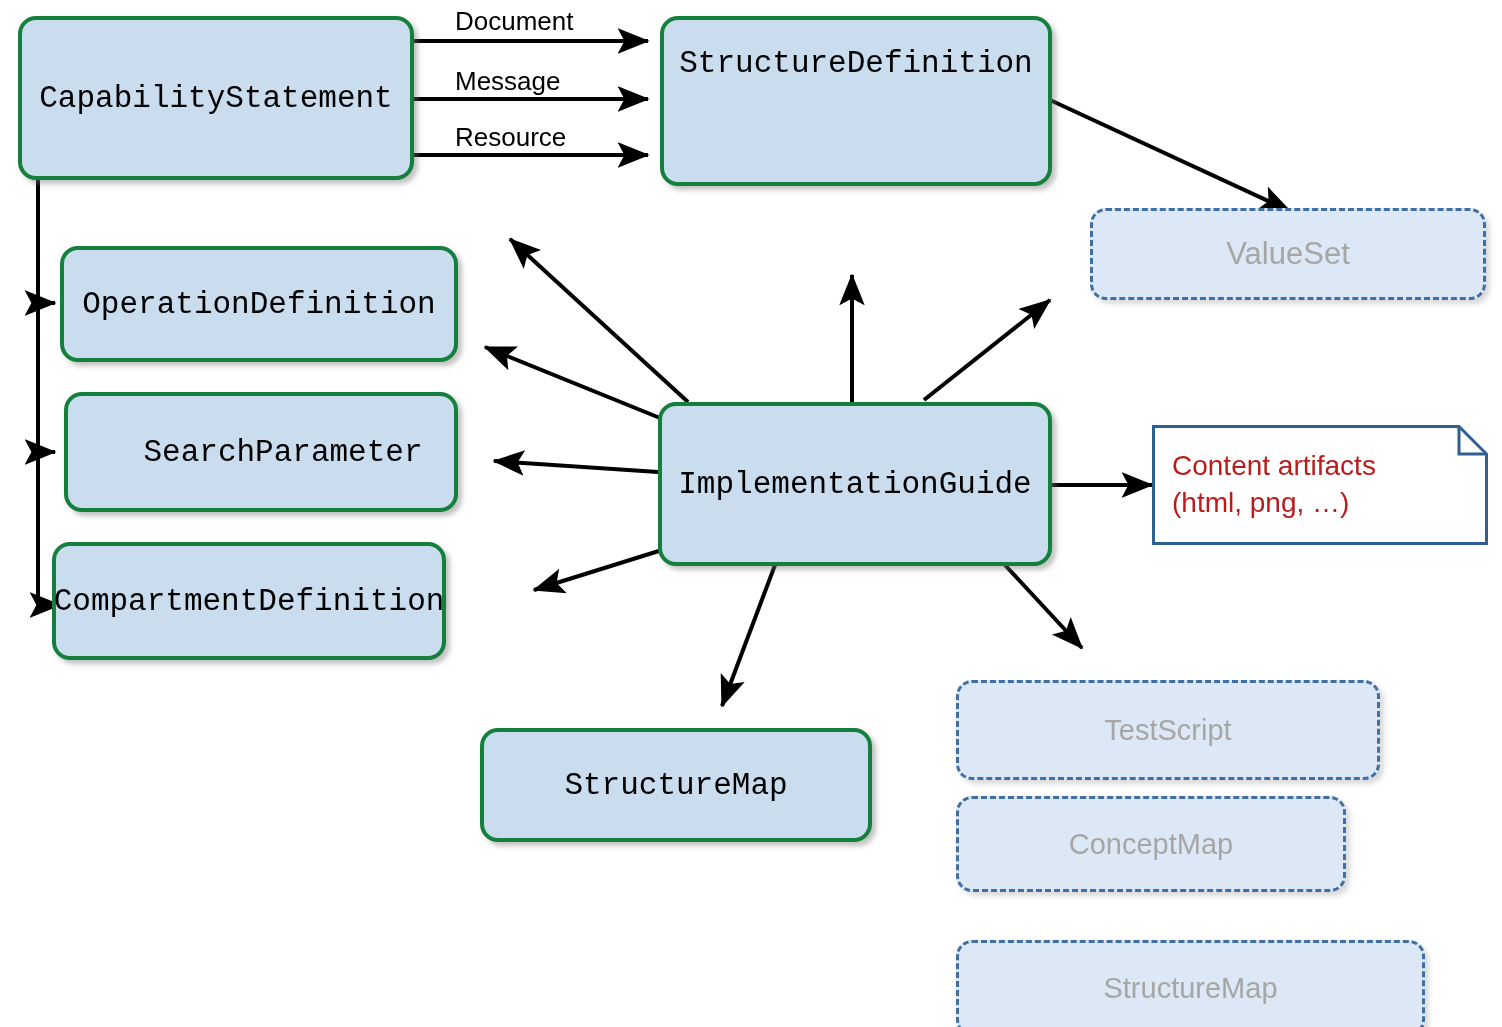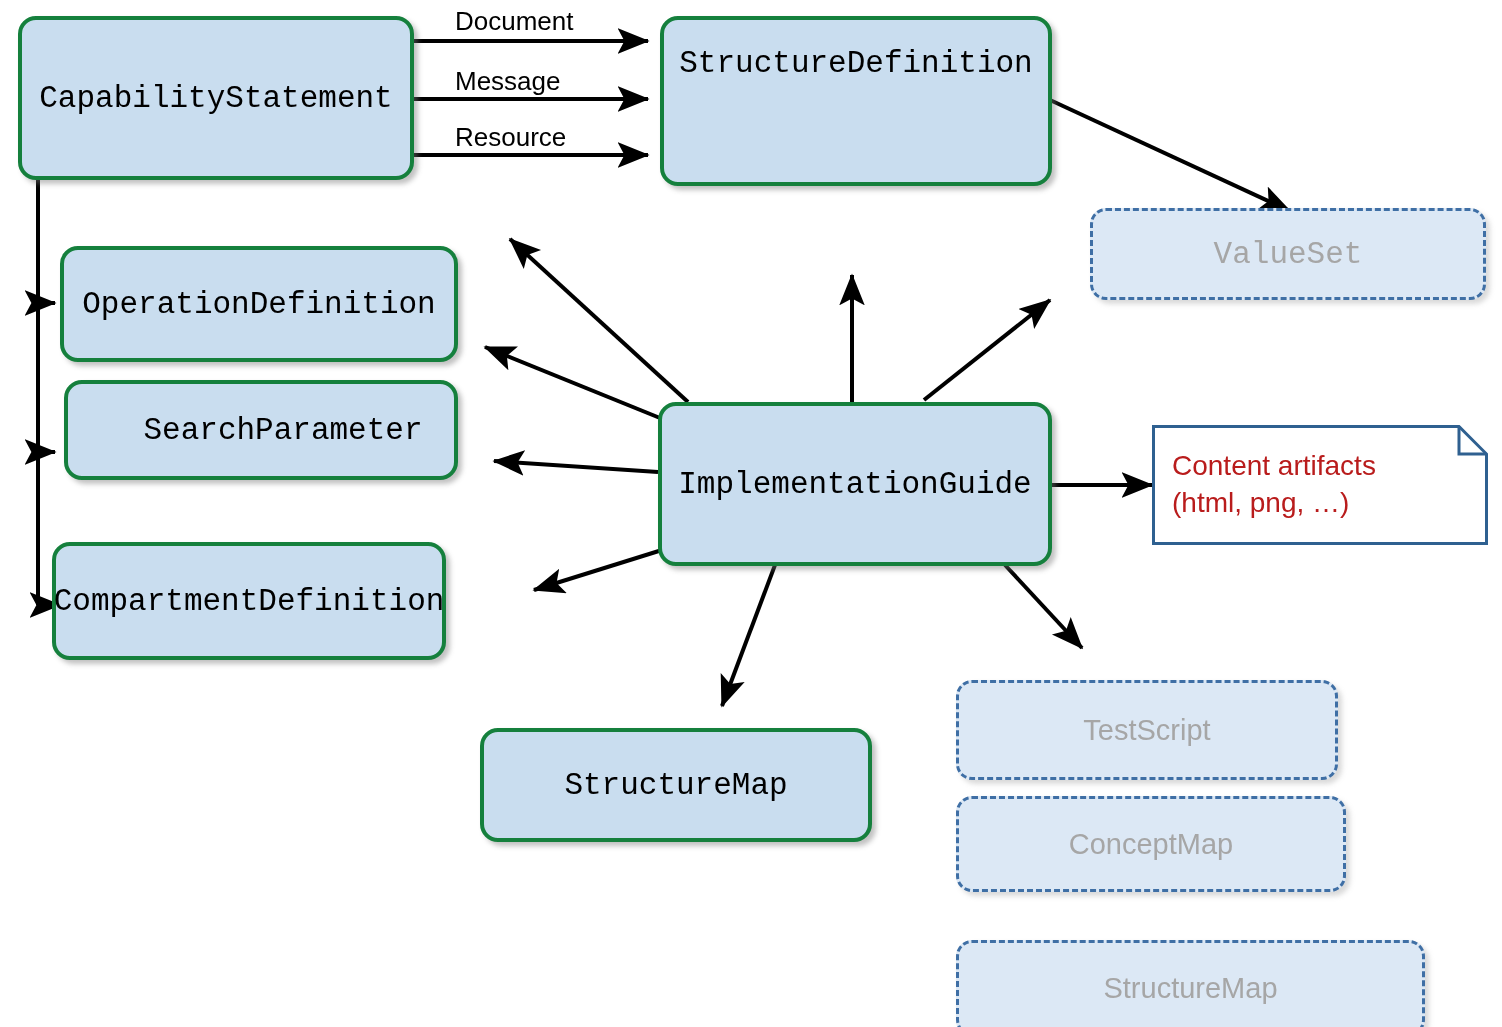--- a/index.html
+++ b/index.html
@@ -156,29 +156,29 @@
   <div class="edge-label" style="left:455px; top:122px;">Resource</div>
 
   <div class="node solid lbl-lg" style="left:18px; top:16px; width:396px; height:164px;">
     <span>CapabilityStatement</span>
   </div>
 
   <div class="node solid" style="left:660px; top:16px; width:392px; height:170px; display:block;">
     <div style="text-align:center; font-size:31px; margin-top:26px;">StructureDefinition</div>
   </div>
 
-  <div class="node dashed lbl-lg" style="left:1090px; top:208px; width:396px; height:92px;font-family:Liberation Mono, monospace;">
+  <div class="node dashed lbl-lg" style="left:1090px; top:208px; width:396px; height:92px;">
     <span>ValueSet</span>
   </div>
 
   <div class="node solid lbl-lg" style="left:60px; top:246px; width:398px; height:116px;">
     <span>OperationDefinition</span>
   </div>
 
-  <div class="node solid lbl-lg" style="left:64px; top:380px; width:394px; height:100px;padding-left:44px;">
+  <div class="node solid lbl-lg" style="left:64px; top:392px; width:394px; height:120px;padding-left:44px;">
     <span>SearchParameter</span>
   </div>
 
   <div class="node solid lbl-lg" style="left:52px; top:542px; width:394px; height:118px;">
     <span>CompartmentDefinition</span>
   </div>
 
   <div class="node solid lbl-lg" style="left:658px; top:402px; width:394px; height:164px;">
     <span>ImplementationGuide</span>
   </div>
@@ -189,21 +189,21 @@
 
   <div class="note-shape" style="left:1152px; top:425px; width:336px; height:120px;">
     <svg width="336" height="120" viewBox="0 0 336 120" xmlns="http://www.w3.org/2000/svg">
       <path d="M1.5,1.5 L307,1.5 L334.5,29 L334.5,118.5 L1.5,118.5 Z" fill="#ffffff" stroke="#2f6090" stroke-width="3"></path>
       <path d="M307,1.5 L307,29 L334.5,29" fill="none" stroke="#2f6090" stroke-width="3"></path>
     </svg>
     <div class="note-label">Content artifacts
 (html, png, …)</div>
   </div>
 
-  <div class="node dashed lbl-md" style="left:956px; top:680px; width:382px; height:100px;">
+  <div class="node dashed lbl-md" style="left:956px; top:680px; width:424px; height:100px;">
     <span>TestScript</span>
   </div>
 
   <div class="node dashed lbl-md" style="left:956px; top:796px; width:390px; height:96px;">
     <span>ConceptMap</span>
   </div>
 
   <div class="node dashed lbl-md" style="left:956px; top:916px; width:469px; height:96px;margin-top:24px;">
     <span>StructureMap</span>
   </div>

